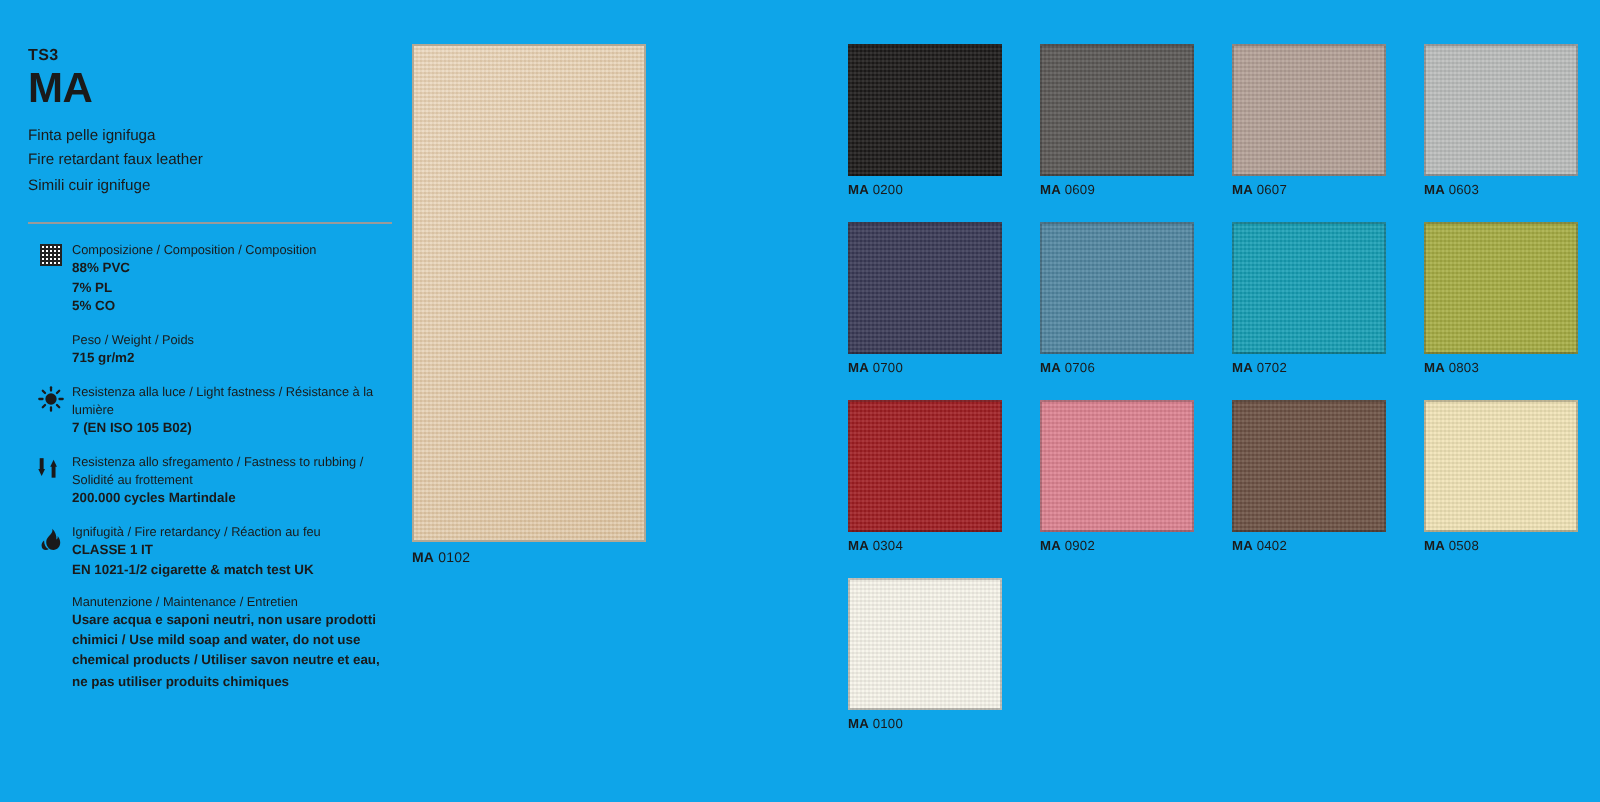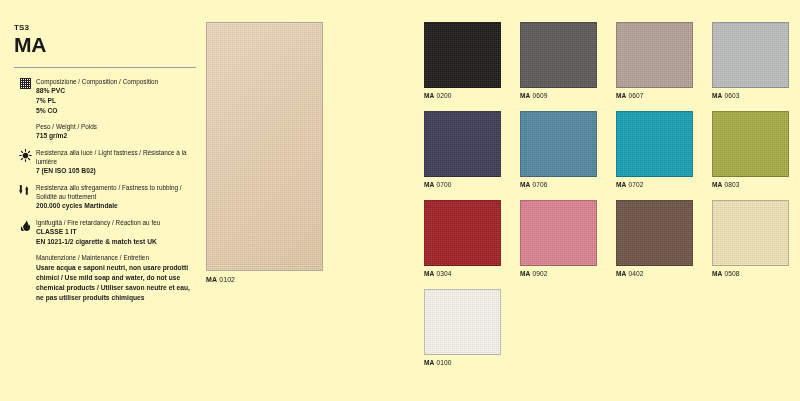--- a/index.html
+++ b/index.html
@@ -4,21 +4,21 @@
 <style>
   * { box-sizing: border-box; }
   html, body {
     margin: 0; padding: 0;
     width: 800px; height: 401px;
     background: #ffffff;
     font-family: "Liberation Sans", sans-serif;
     color: #1a1a1a;
     overflow: hidden;
   }
-  .page { position: relative; width: 800px; height: 401px; background: #fef9c3; }
+  .page { position: relative; width: 800px; height: 401px; background: #0ea5e9; }
 
   
   .info-col {
     position: absolute; left: 14px; top: 24px;
     width: 182px;
   }
   .code-small {
     font-size: 8px; font-weight: bold; letter-spacing: .2px;
     margin: 0 0 2px 0; line-height: 1;
   }
@@ -100,20 +100,25 @@
 </head>
 <body>
 
 <div class="page">
 
   <div class="info-col">
 
     <p class="code-small">TS3</p>
     <h1 class="title-big">MA</h1>
 
+    <p class="subtitle">
+      <span>Finta pelle ignifuga</span><br>
+      <span>Fire retardant faux leather</span><br>
+      <span>Simili cuir ignifuge</span>
+    </p>
 
     <hr class="divider">
 
     <div class="specs">
 
       <div class="spec-row">
         <div class="spec-icon">
           <div class="weave"></div>
         </div>
         <div class="spec-body">

